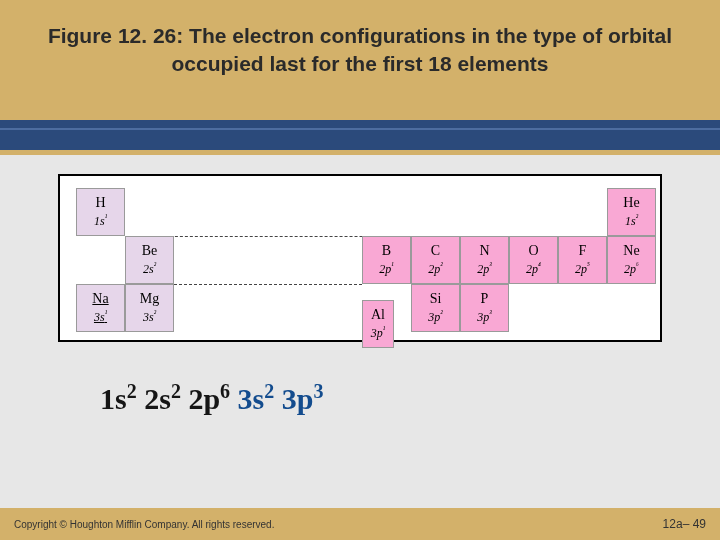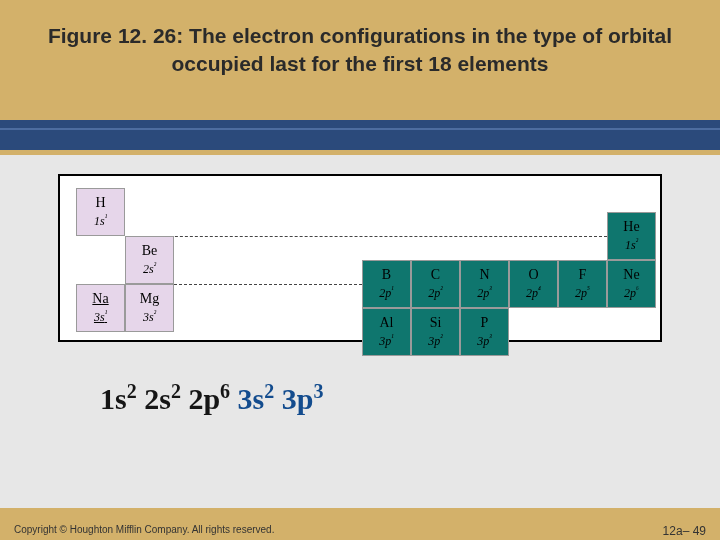--- a/index.html
+++ b/index.html
@@ -22,36 +22,36 @@
   }
   .grid { position: relative; width: 100%; height: 100%; }
   .cell {
     position: absolute; border: 1px solid #9a9a9a; text-align: center;
     display: flex; flex-direction: column; justify-content: center; align-items: center;
   }
   .sym { font-size: 14px; font-family: "Times New Roman", serif; }
   .cfg { font-size: 12px; font-family: "Times New Roman", serif; font-style: italic; margin-top:2px;}
   .cfg sup { font-size: 8px; }
   .s-block { background: #e6d6ea; }
-  .p-block { background: #0f766e; margin-top: 24px; }
+  .p-block { background: #f9a8d4; }
   .dash {
     position: absolute; border-top: 1.5px dashed #444; height: 0;
   }
 
   .config-line {
     position: absolute; left: 100px; top: 380px;
     font-family: "Times New Roman", serif; font-size: 30px; font-weight: bold;
   }
   .config-line .part1 { color: #151515; }
   .config-line .part2 { color: #134c8e; }
   .config-line sup { font-size: 20px; }
 
   .footer {
     position: absolute; bottom: 0; left: 0; width: 100%; height: 18px;
-    background: #d3b16a; display: flex; align-items: flex-start; justify-content: space-between;
+    background: #d3b16a; display: flex; align-items: center; justify-content: space-between;
     padding: 16px 14px;
   }
   .copyright { font-size: 10px; color: #333; }
   .slidenum { font-size: 12px; color: #333; }
 </style>
 </head>
 <body>
 
 <div class="slide">
   <div class="title-wrap">
@@ -100,21 +100,21 @@
           <div class="cfg"><span>2p</span><sup>⁶</sup></div>
         </div>
         <div class="cell s-block" style="left: 16px; top: 108px; width: 49px; height: 48px; text-decoration: underline;">
           <div class="sym">Na</div>
           <div class="cfg"><span>3s</span><sup>¹</sup></div>
         </div>
         <div class="cell s-block" style="left: 65px; top: 108px; width: 49px; height: 48px;">
           <div class="sym">Mg</div>
           <div class="cfg"><span>3s</span><sup>²</sup></div>
         </div>
-        <div class="cell p-block" style="left: 302px; top: 108px; width: 49px; height: 48px;">
+        <div class="cell p-block" style="left: 302px; top: 124px; width: 32px; height: 48px;">
           <div class="sym">Al</div>
           <div class="cfg"><span>3p</span><sup>¹</sup></div>
         </div>
         <div class="cell p-block" style="left: 351px; top: 108px; width: 49px; height: 48px;">
           <div class="sym">Si</div>
           <div class="cfg"><span>3p</span><sup>²</sup></div>
         </div>
         <div class="cell p-block" style="left: 400px; top: 108px; width: 49px; height: 48px;">
           <div class="sym">P</div>
           <div class="cfg"><span>3p</span><sup>³</sup></div>

